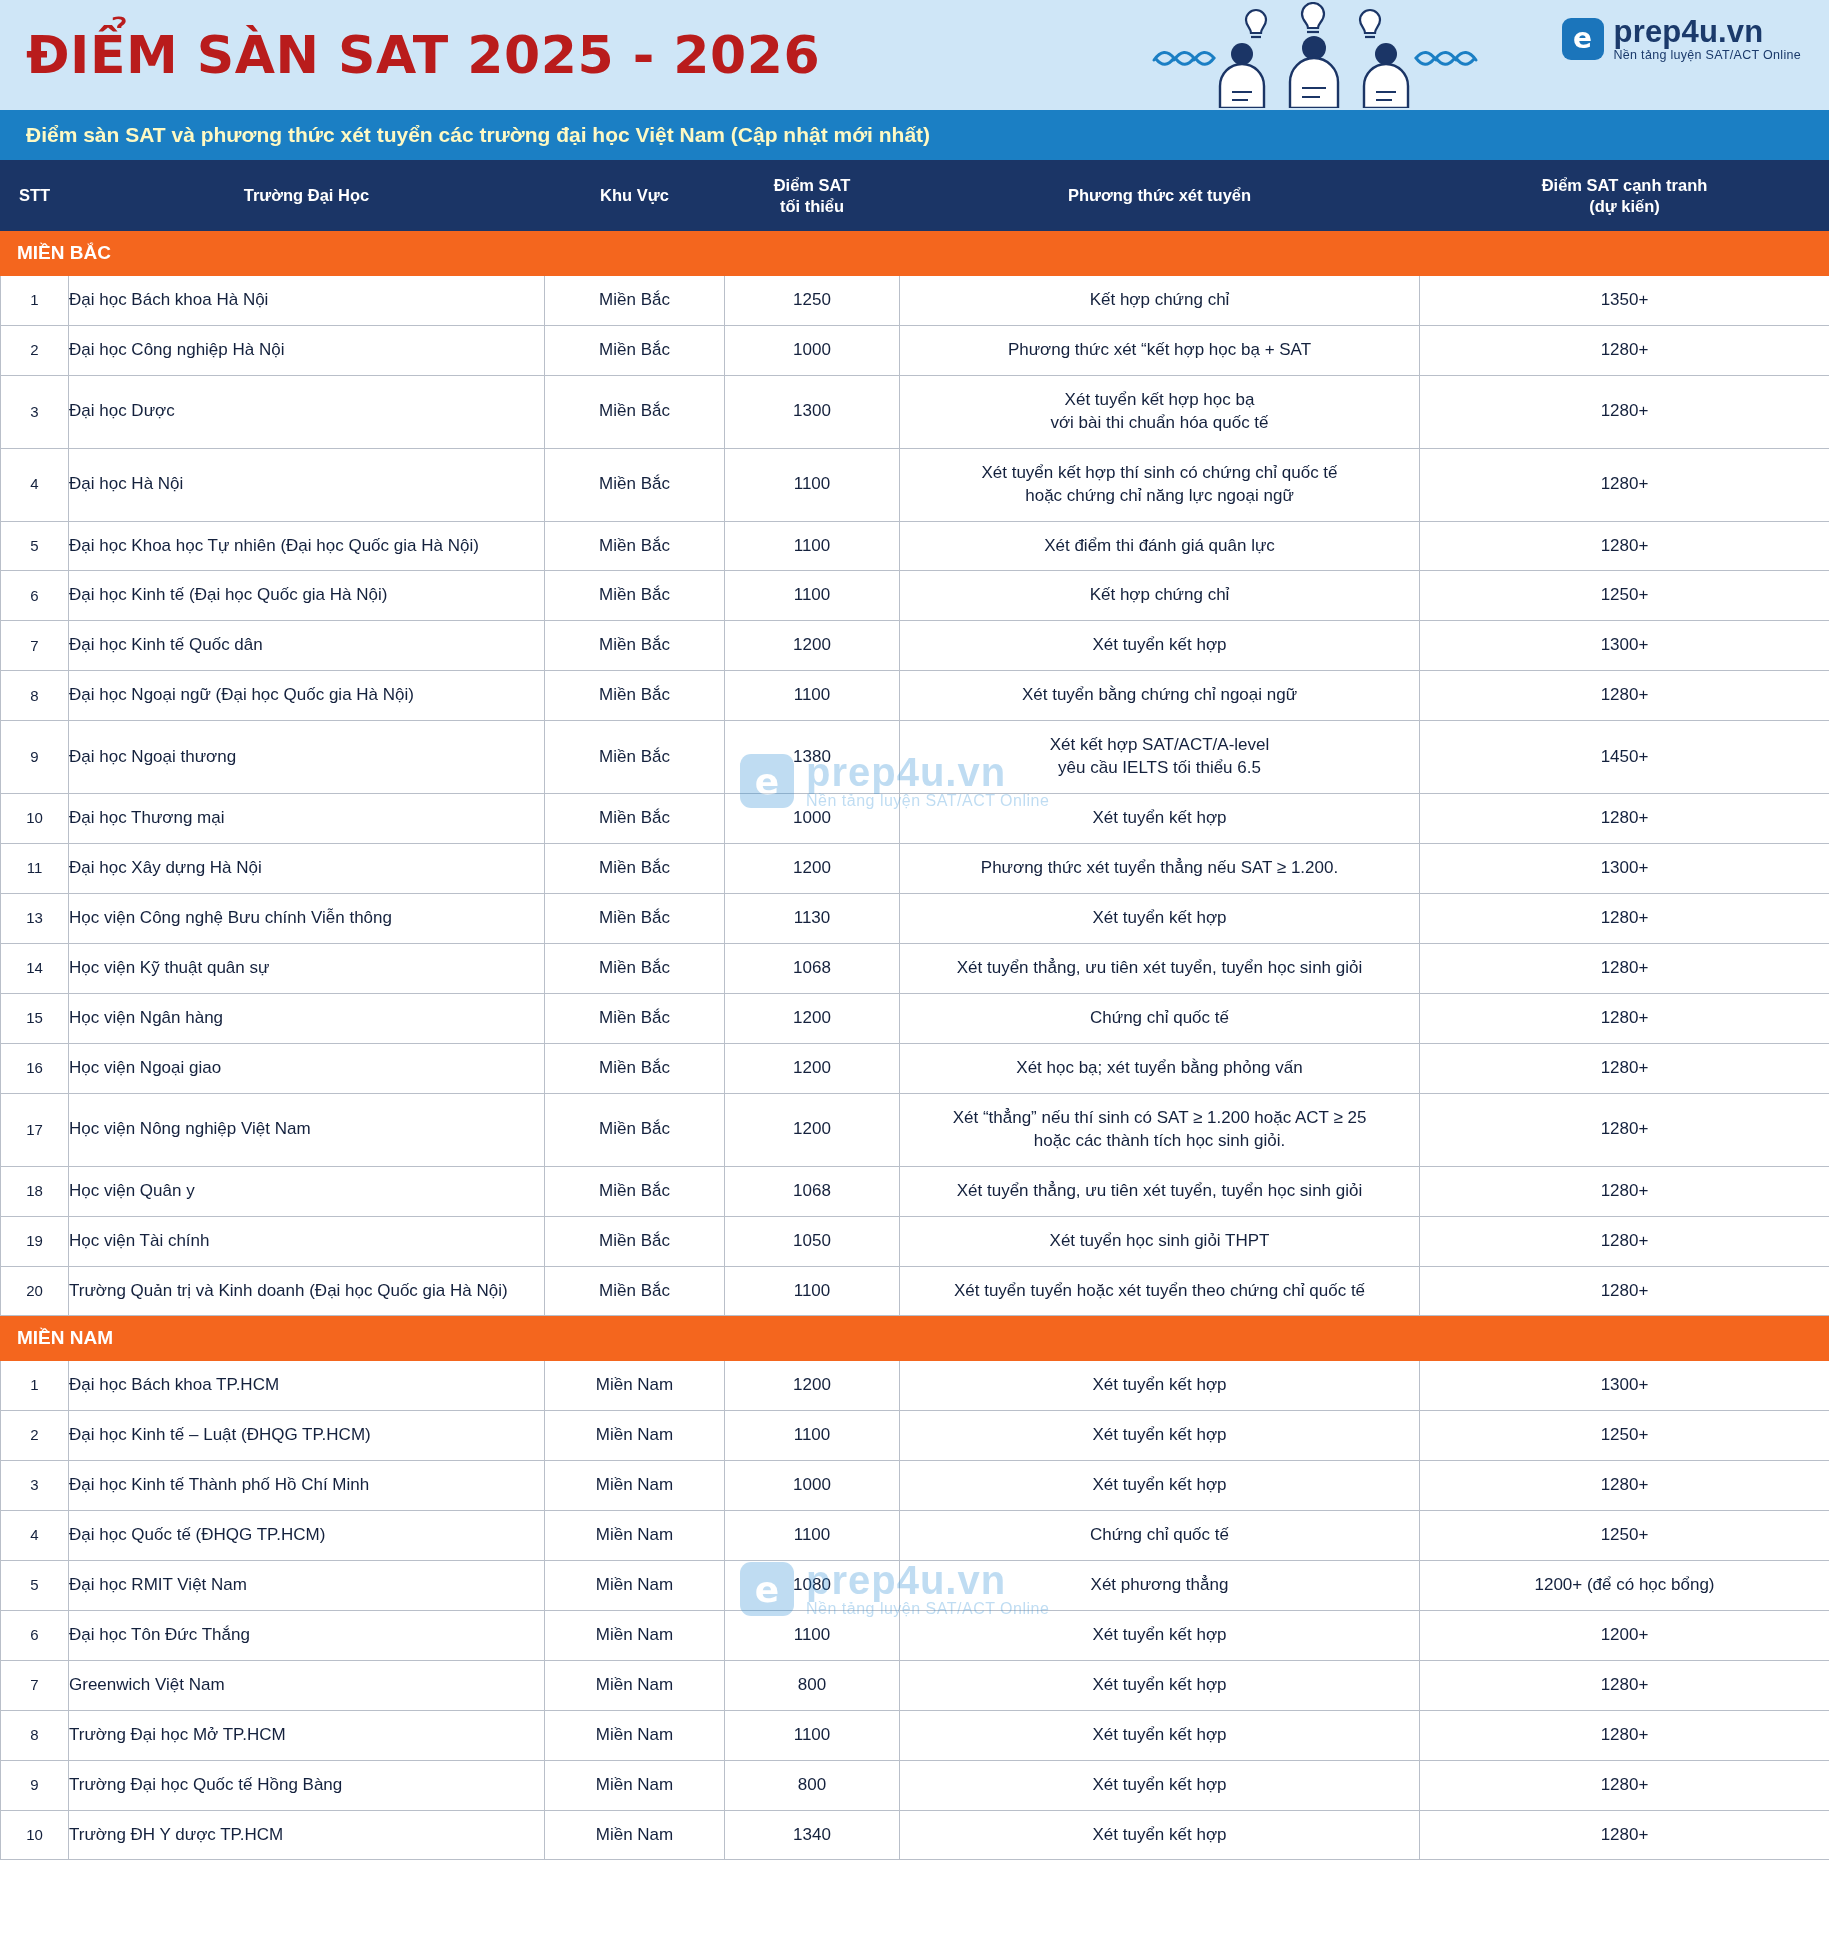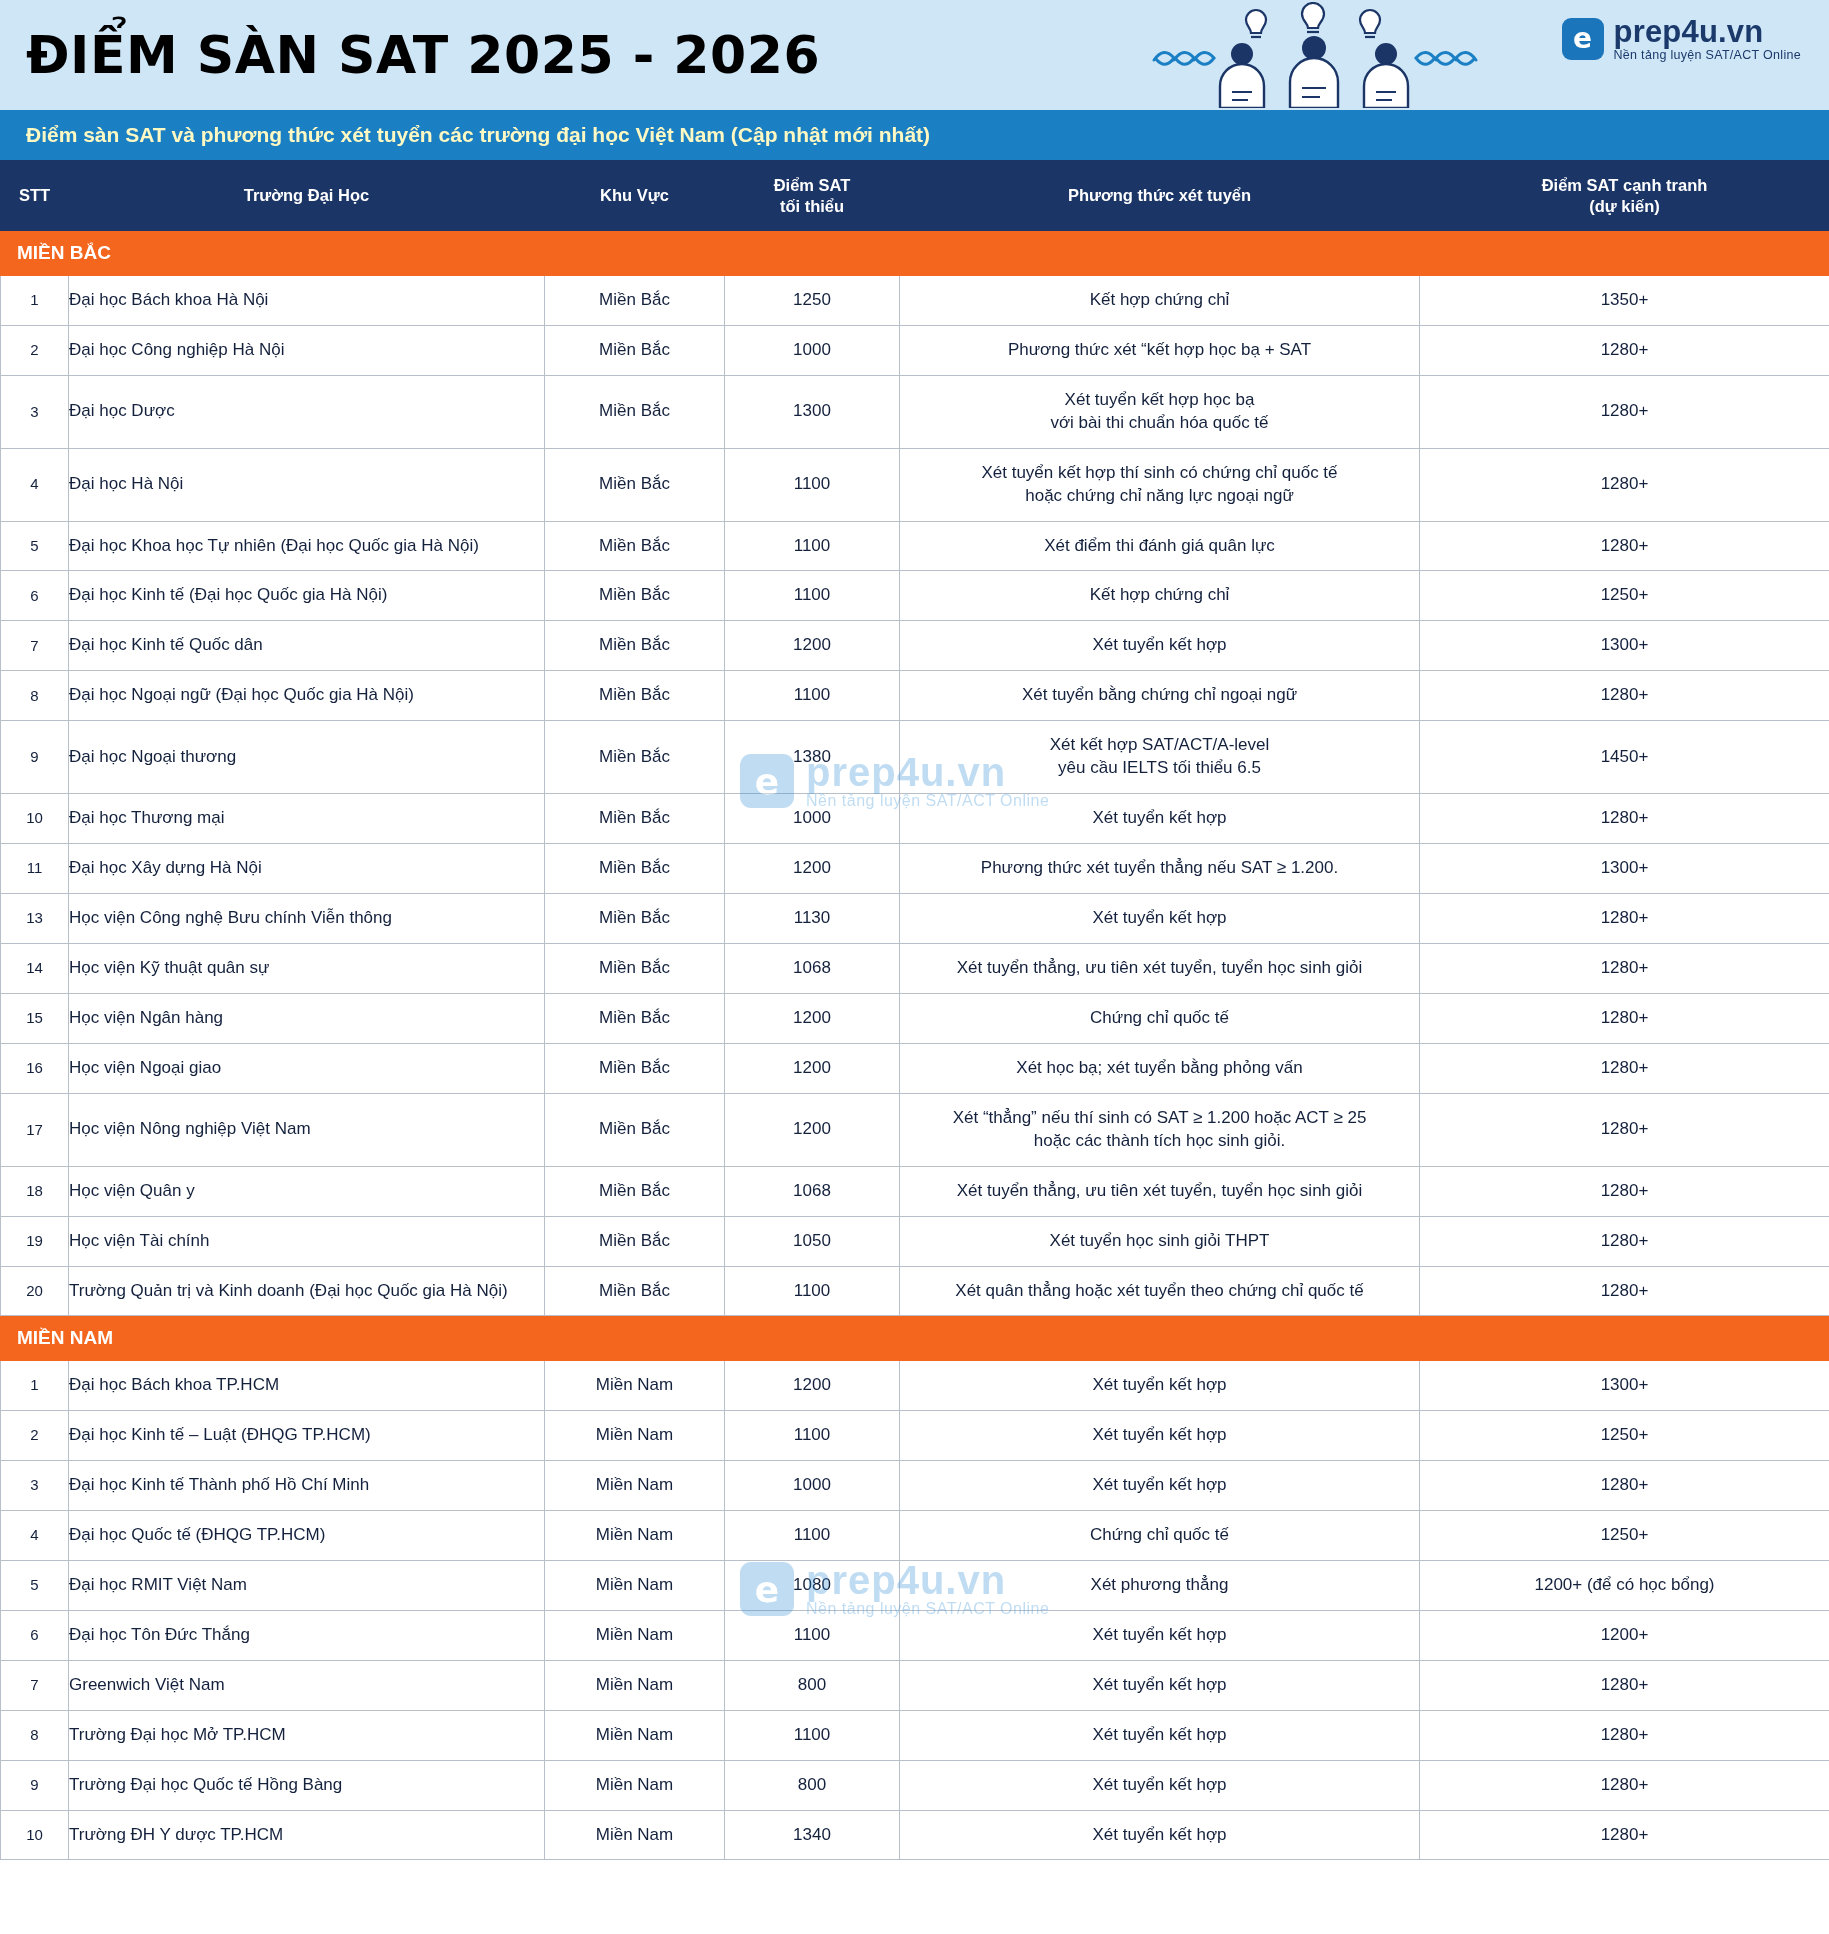--- a/index.html
+++ b/index.html
@@ -22,21 +22,21 @@
     height: 110px;
     background: #cfe6f7;
     display: flex;
     align-items: center;
     padding: 0 26px;
     overflow: hidden;
   }
   .header-title {
     font-size: 52px;
     font-weight: bold;
-    color: #000000;
+    color: #b91c1c;
     letter-spacing: 0.5px;
     white-space: nowrap;
     z-index: 3;
     font-family: "DejaVu Sans", sans-serif;
   }
   .header-art {
     position: absolute;
     left: 1150px;
     top: 2px;
     width: 330px;
@@ -392,21 +392,21 @@
           <td class="c-region">Miền Bắc</td>
           <td class="c-score">1050</td>
           <td class="c-method">Xét tuyển học sinh giỏi THPT</td>
           <td class="c-comp">1280+</td>
         </tr>
         <tr>
           <td class="c-stt">20</td>
           <td class="c-school">Trường Quản trị và Kinh doanh (Đại học Quốc gia Hà Nội)</td>
           <td class="c-region">Miền Bắc</td>
           <td class="c-score">1100</td>
-          <td class="c-method">Xét quân thẳng hoặc xét tuyển theo chứng chỉ quốc tế</td>
+          <td class="c-method">Xét tuyển tuyển hoặc xét tuyển theo chứng chỉ quốc tế</td>
           <td class="c-comp">1280+</td>
         </tr>
         <tr class="section-row">
           <td colspan="6">MIỀN NAM</td>
         </tr>
         <tr>
           <td class="c-stt">1</td>
           <td class="c-school">Đại học Bách khoa TP.HCM</td>
           <td class="c-region">Miền Nam</td>
           <td class="c-score">1200</td>

